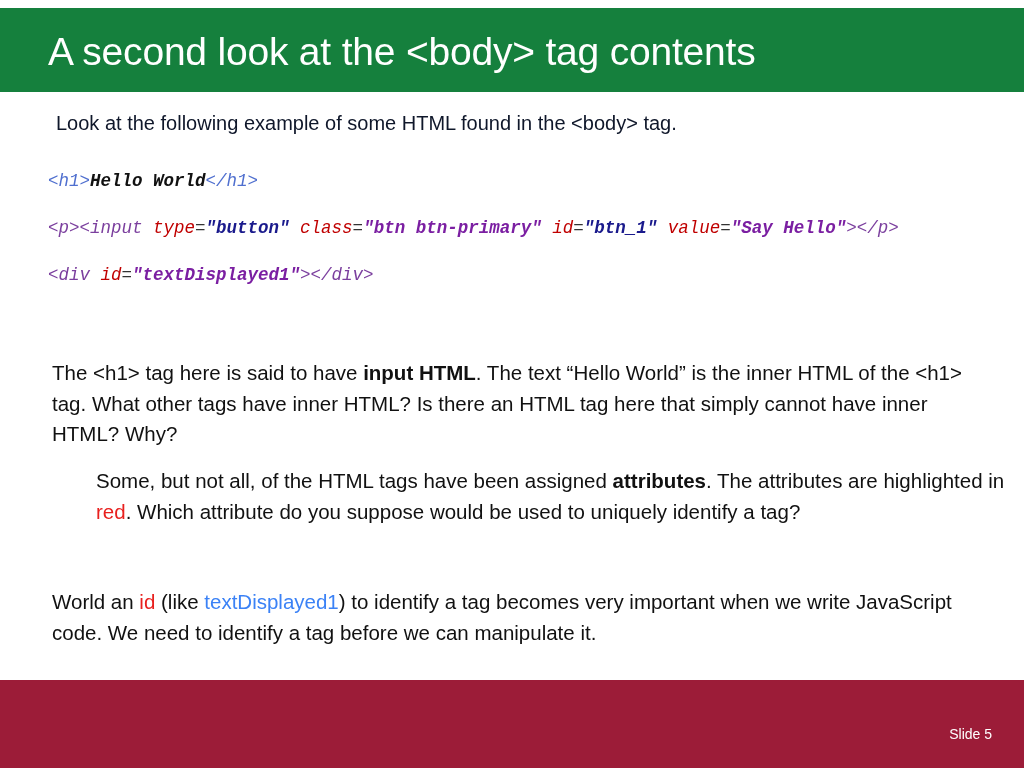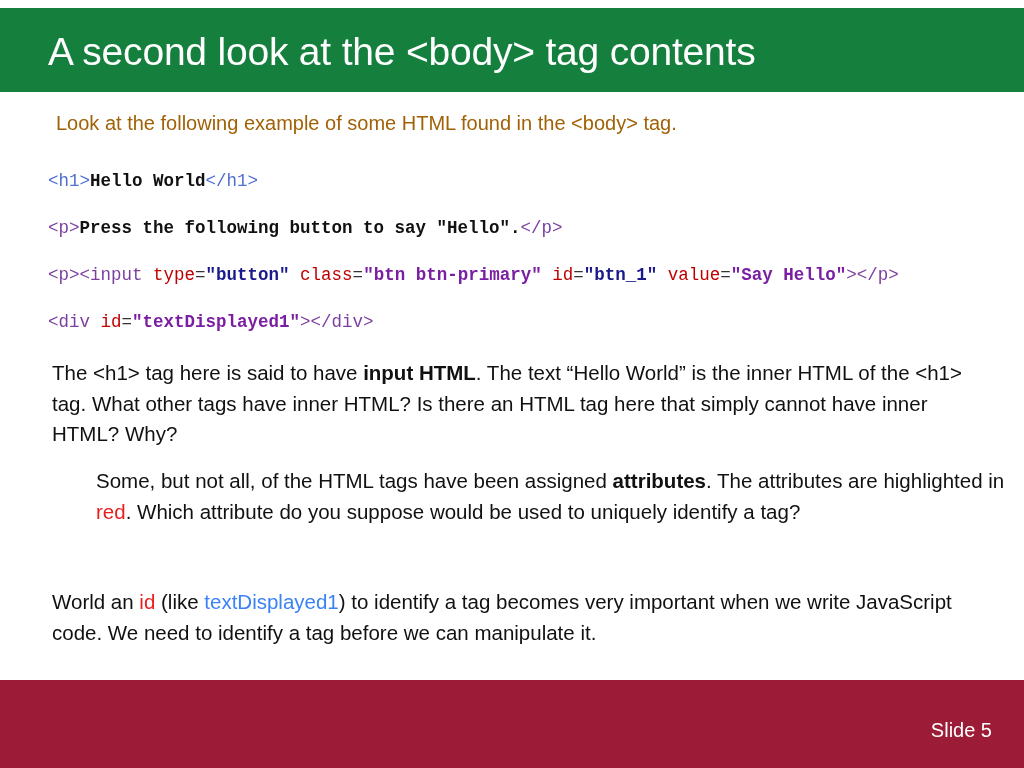--- a/index.html
+++ b/index.html
@@ -43,48 +43,49 @@
     bottom: 0;
     width: 1024px;
     height: 88px;
     background: #9c1c38;
   }
   .slide-number {
     position: absolute;
     right: 32px;
     bottom: 26px;
     color: #ffffff;
-    font-size: 20px;
+    font-size: 14px;
     font-family: "Liberation Sans", sans-serif;
   }
   .content {
     position: absolute;
     left: 0;
     top: 100px;
     width: 1024px;
   }
   .intro-line {
     position: absolute;
     left: 56px;
     top: 12px;
     font-size: 20px;
-    color: #a16207;
+    color: #0f172a;
     white-space: nowrap;
   }
   .code-block {
     position: absolute;
     left: 48px;
     top: 58px;
     font-family: "Liberation Mono", monospace;
     font-size: 17.5px;
     line-height: 47px;
     white-space: nowrap;
   }
   .code-line {
     height: 47px;
+    font-style: italic;
   }
   .tag { color: #7b3f9e; }
   .tag-h1 { color: #4f6fcf; }
   .txt { color: #111111; font-weight: bold; }
   .attr { color: #c00000; }
   .val { color: #7b1fa2; font-weight: bold; }
   .val-b { color: #1a1a8c; font-weight: bold; }
   .eq { color: #333333; }
   .para {
     position: absolute;
@@ -114,23 +115,20 @@
   <div class="content">
 
     <div class="intro-line">Look at the following example of some HTML found in the &lt;body&gt; tag.</div>
 
     <div class="code-block">
 
       <div class="code-line">
         <span class="tag-h1">&lt;h1&gt;</span><span class="txt">Hello World</span><span class="tag-h1">&lt;/h1&gt;</span>
       </div>
 
-      <div class="code-line">
-        <span class="tag">&lt;p&gt;</span><span class="txt">Press the following button to say "Hello".</span><span class="tag">&lt;/p&gt;</span>
-      </div>
 
       <div class="code-line">
         <span class="tag">&lt;p&gt;&lt;input</span><span>&nbsp;</span><span class="attr">type</span><span class="eq">=</span><span class="val-b">"button"</span><span>&nbsp;</span><span class="attr">class</span><span class="eq">=</span><span class="val">"btn btn-primary"</span><span>&nbsp;</span><span class="attr">id</span><span class="eq">=</span><span class="val-b">"btn_1"</span><span>&nbsp;</span><span class="attr">value</span><span class="eq">=</span><span class="val">"Say Hello"</span><span class="tag">&gt;&lt;/p&gt;</span>
       </div>
 
       <div class="code-line">
         <span class="tag">&lt;div</span><span>&nbsp;</span><span class="attr">id</span><span class="eq">=</span><span class="val">"textDisplayed1"</span><span class="tag">&gt;&lt;/div&gt;</span>
       </div>
 
     </div>

